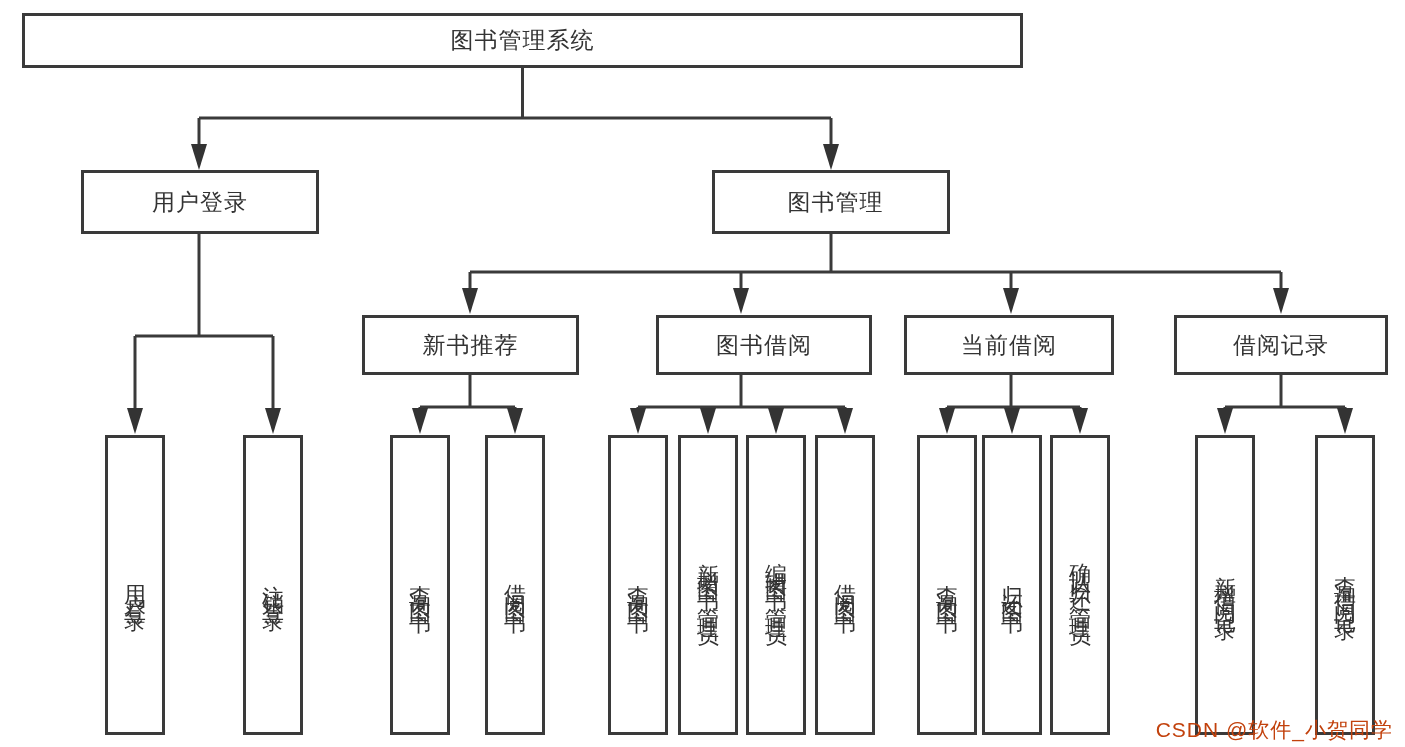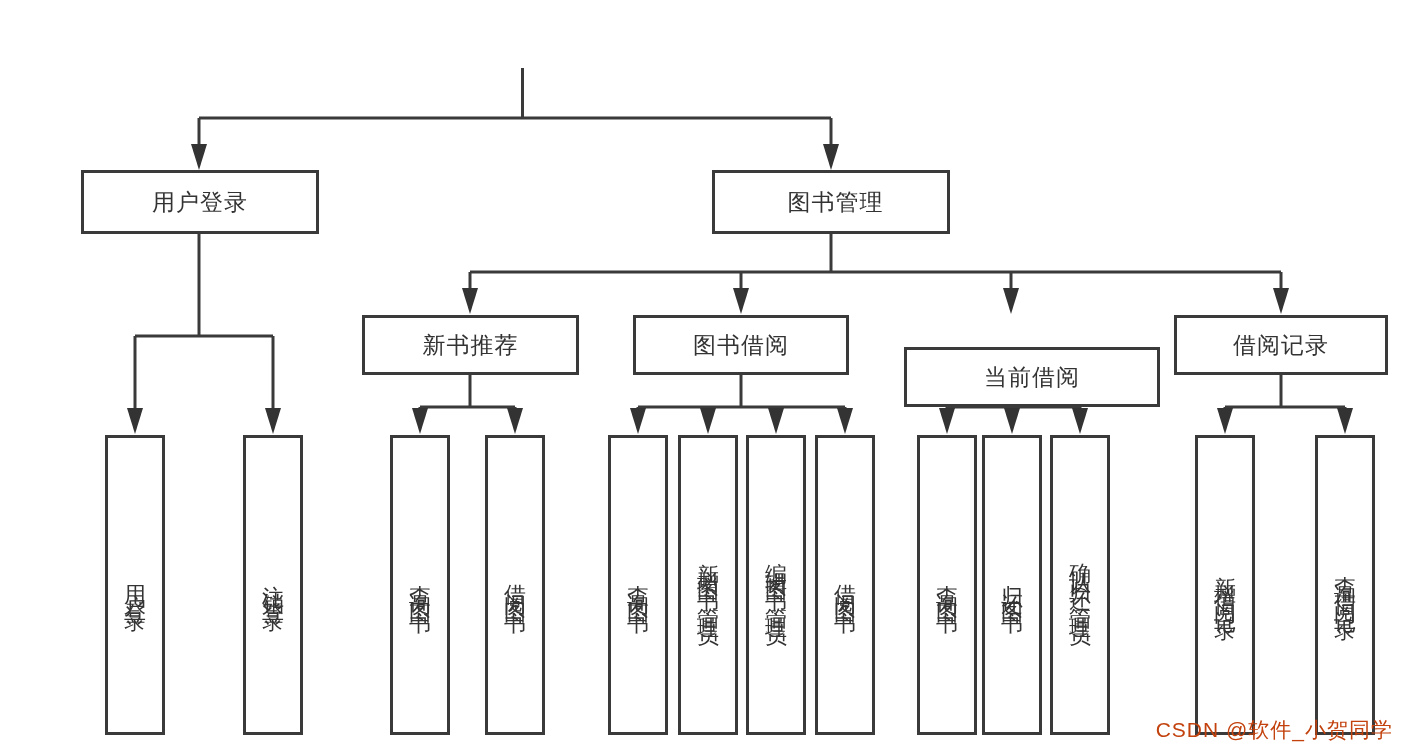--- a/index.html
+++ b/index.html
@@ -60,22 +60,22 @@
     line-height: 1;
     white-space: nowrap;
   }
   
   #root      { left: 22px;   top: 13px;  width: 1001px; height: 55px; }
   
   #userLogin { left: 81px;   top: 170px; width: 238px;  height: 64px; }
   #bookMgmt  { left: 712px;  top: 170px; width: 238px;  height: 64px; padding-left: 9px; }
   
   #newBook   { left: 362px;  top: 315px; width: 217px;  height: 60px; font-family: Liberation Mono, monospace; }
-  #bookBorrow{ left: 633px;  top: 315px; width: 216px;  height: 60px; }
-  #curBorrow { left: 904px;  top: 315px; width: 256px;  height: 60px; margin-top: 32px; }
+  #bookBorrow{ left: 656px;  top: 315px; width: 216px;  height: 60px; }
+  #curBorrow { left: 904px;  top: 315px; width: 210px;  height: 60px; }
   #borRecord { left: 1174px; top: 315px; width: 214px;  height: 60px; }
   
   #lUserLogin   { left: 105px;  }
   #lLogout      { left: 243px;  }
   #lQuery1      { left: 390px;  }
   #lBorrow1     { left: 485px;  }
   #lQuery2      { left: 608px;  }
   #lAddBook     { left: 678px;  }
   #lEditBook    { left: 746px;  }
   #lBorrow2     { left: 815px;  }
@@ -170,20 +170,23 @@
     <g>
       <line x1="1281" y1="375" x2="1281" y2="407"></line>
       <line x1="1225" y1="407" x2="1345" y2="407"></line>
       <line x1="1225" y1="407" x2="1225" y2="412"></line>
       <polygon points="1217,408 1233,408 1225,434"></polygon>
       <line x1="1345" y1="407" x2="1345" y2="412"></line>
       <polygon points="1337,408 1353,408 1345,434"></polygon>
     </g>
   </svg>
 
+  <div class="node" id="root">
+    <span>图书管理系统</span>
+  </div>
 
   <div class="node" id="userLogin">
     <span>用户登录</span>
   </div>
   <div class="node" id="bookMgmt">
     <span>图书管理</span>
   </div>
 
   <div class="node" id="newBook">
     <span>新书推荐</span>

